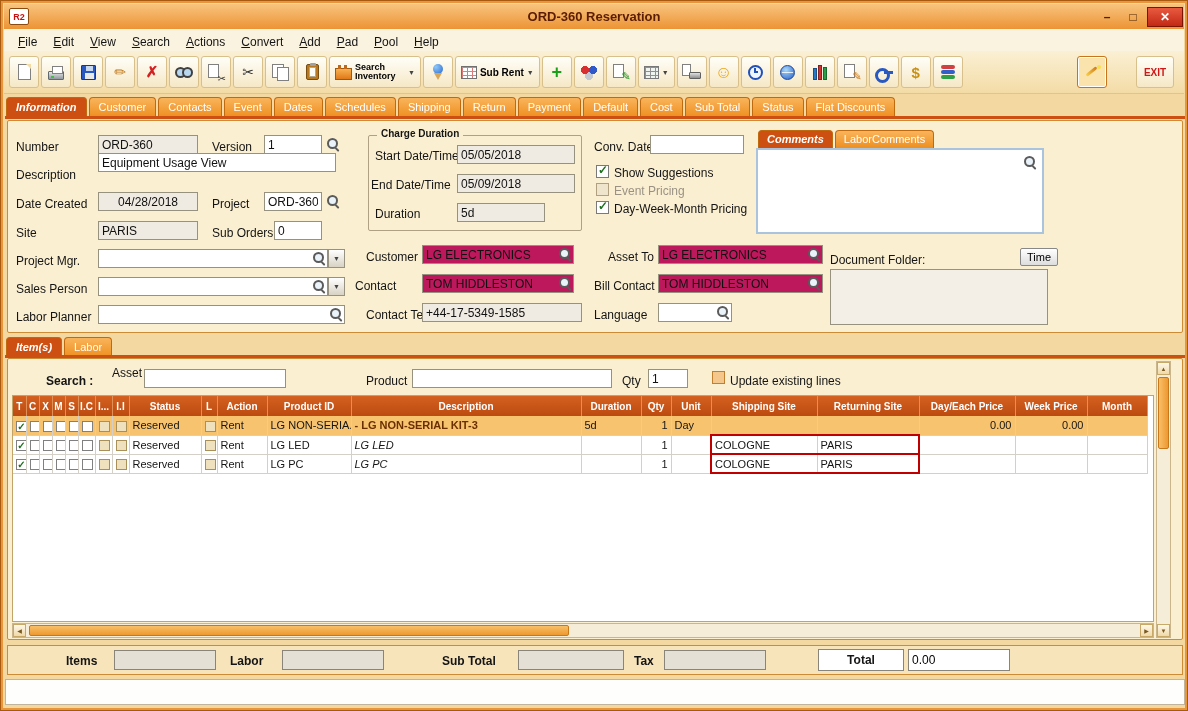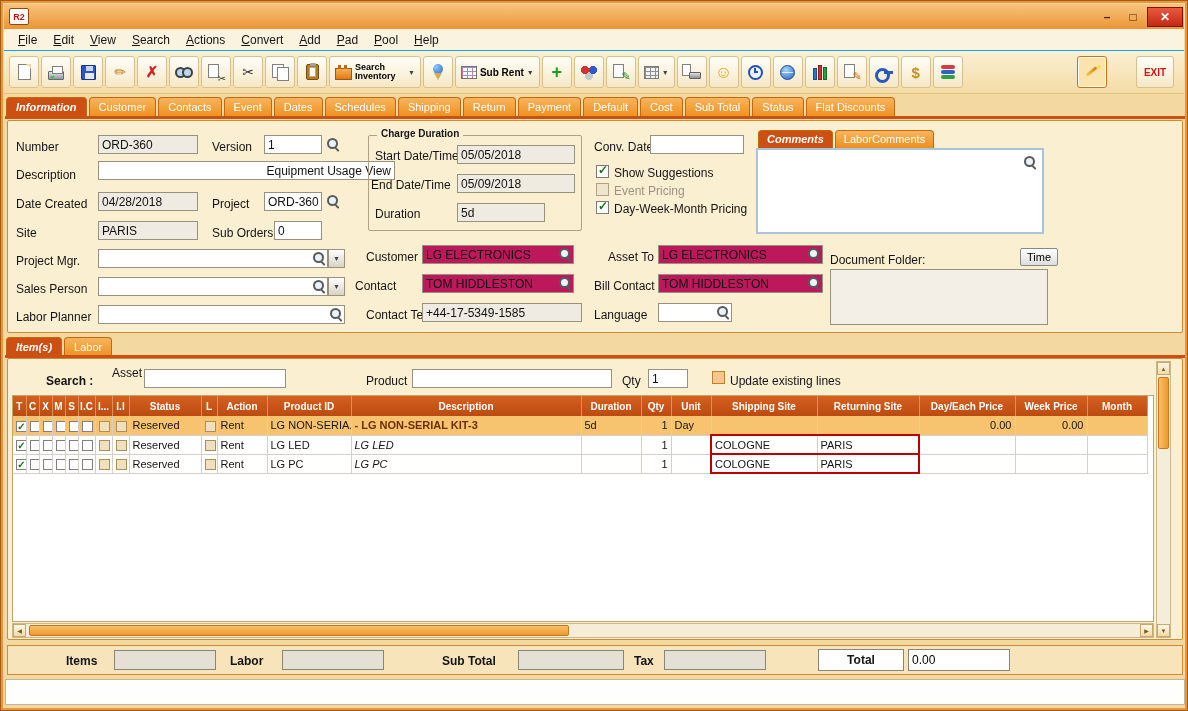--- a/index.html
+++ b/index.html
@@ -6,21 +6,21 @@
 body{margin:0;background:#9a9a9a;font-family:"Liberation Sans",sans-serif}
 .window{position:relative;width:1188px;height:711px;background:#F3D8A2;border:1px solid #A85A10;box-shadow:inset 0 0 0 2px #E8953C;overflow:hidden;font-size:12px;color:#151515}
 
 .titlebar{position:absolute;left:3px;top:3px;right:3px;height:25px;background:linear-gradient(#F8C47E,#EC9434);display:flex;align-items:center}
 .appicon{width:20px;height:17px;margin-left:5px;background:#fff;border:1px solid #8a4a10;border-radius:2px;font-size:9px;font-weight:bold;color:#C81010;display:flex;align-items:center;justify-content:center;z-index:2}
 .ttext{position:absolute;left:0;right:0;text-align:center;font-size:13px;font-weight:bold;color:#5A1C02}
 .tctrl{margin-left:auto;display:flex;align-items:center;gap:2px;z-index:2}
 .wbtn{width:24px;height:18px;display:flex;align-items:center;justify-content:center;color:#4A2404;font-weight:bold;font-size:12px;cursor:pointer}
 .wclose{width:36px;height:20px;background:linear-gradient(#E85A40,#C22914);border:1px solid #7A1404;color:#fff;display:flex;align-items:center;justify-content:center;font-size:12px;font-weight:bold;margin-right:1px;cursor:pointer}
 
-.menubar{position:absolute;left:3px;top:28px;right:3px;height:27px;background:#FAF3E0;border-bottom:6px solid #0ea5e9;display:flex;align-items:center;padding-left:6px}
+.menubar{position:absolute;left:3px;top:28px;right:3px;height:27px;background:#FAF3E0;border-bottom:1px solid #0ea5e9;display:flex;align-items:center;padding-left:6px}
 .menubar span{display:inline-block;padding:2px 8px;font-size:12px;cursor:pointer}
 .menubar span::first-letter{text-decoration:underline}
 
 .toolbar{position:absolute;left:3px;top:50px;right:3px;height:43px;background:linear-gradient(#FBF0D4,#F3DBA6);border-bottom:1px solid #E2C584;display:flex;align-items:center;padding:0 4px}
 .tb{position:relative;height:32px;min-width:30px;margin:0 1px;background:linear-gradient(#FFFEF8,#F6E8C6);border:1px solid #D8C08C;border-radius:3px;display:flex;align-items:center;justify-content:center;padding:0 3px;cursor:pointer;font-family:inherit}
 .tb.wide{gap:3px;padding:0 5px}
 .tb.active{border-color:#C8741C;background:#FBE3AE;box-shadow:inset 0 0 0 1px #fff}
 .warr{font-size:7px;color:#444}
 .g{font-size:14px;line-height:14px}
 .gp{color:#C07818}.gx{color:#D42020;font-weight:bold;font-size:15px}.gc{color:#333}
@@ -143,20 +143,21 @@
 .totbox{position:absolute;width:86px;height:22px;border:1px solid #8A857A;background:#fff;display:flex;align-items:center;justify-content:center;font-weight:bold}
 .statusbar{position:absolute;background:#FEFEFC;border:1px solid #C2B49A}
 </style>
 </head>
 <body>
 
 <div class="window">
 
   <div class="titlebar">
     <div class="appicon">R2</div>
+    <div class="ttext">ORD-360 Reservation</div>
     <div class="tctrl">
       <div class="wbtn">–</div>
       <div class="wbtn">□</div>
       <div class="wclose">✕</div>
     </div>
   </div>
 
   <div class="menubar">
     <span>File</span>
     <span>Edit</span>
@@ -295,24 +296,24 @@
   <div class="tabline" style="top:115px"></div>
 
   <div class="panel" style="left:6px;top:119px;width:1176px;height:213px">
     <span class="lb" style="left:8px;top:19px">Number</span>
     <input class="fld ro" style="left: 90px; top: 14px; width: 100px;" value="ORD-360">
     <span class="lb" style="left:204px;top:19px">Version</span>
     <input class="fld" style="left: 256px; top: 14px; width: 58px;" value="1">
     <span class="mag" style="left:318px;top:16px"></span>
 
     <span class="lb" style="left:8px;top:47px">Description</span>
-    <input class="fld" style="left: 90px; top: 40px; width: 297px; text-align: right;" value="Equipment Usage View">
+    <input class="fld" style="left: 90px; top: 32px; width: 238px;" value="Equipment Usage View">
 
     <span class="lb" style="left:8px;top:76px">Date Created</span>
-    <input class="fld ro" style="left: 90px; top: 71px; width: 100px;" value="04/28/2018">
+    <input class="fld ro" style="left: 90px; top: 71px; width: 100px; text-align: center;" value="04/28/2018">
     <span class="lb" style="left:204px;top:76px">Project</span>
     <input class="fld" style="left: 256px; top: 71px; width: 58px;" value="ORD-360">
     <span class="mag" style="left:318px;top:73px"></span>
 
     <span class="lb" style="left:8px;top:105px">Site</span>
     <input class="fld ro" style="left: 90px; top: 100px; width: 100px;" value="PARIS">
     <span class="lb" style="left:204px;top:105px">Sub Orders</span>
     <input class="fld" style="left: 266px; top: 100px; width: 48px;" value="0">
 
     <span class="lb" style="left:8px;top:133px">Project Mgr.</span>

